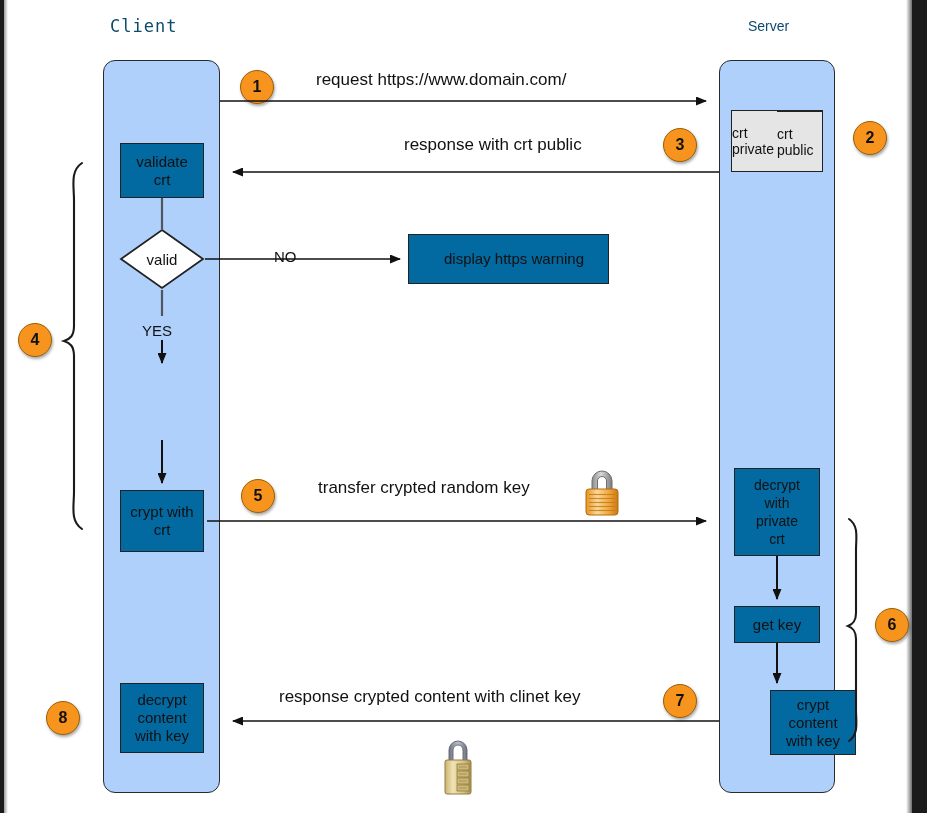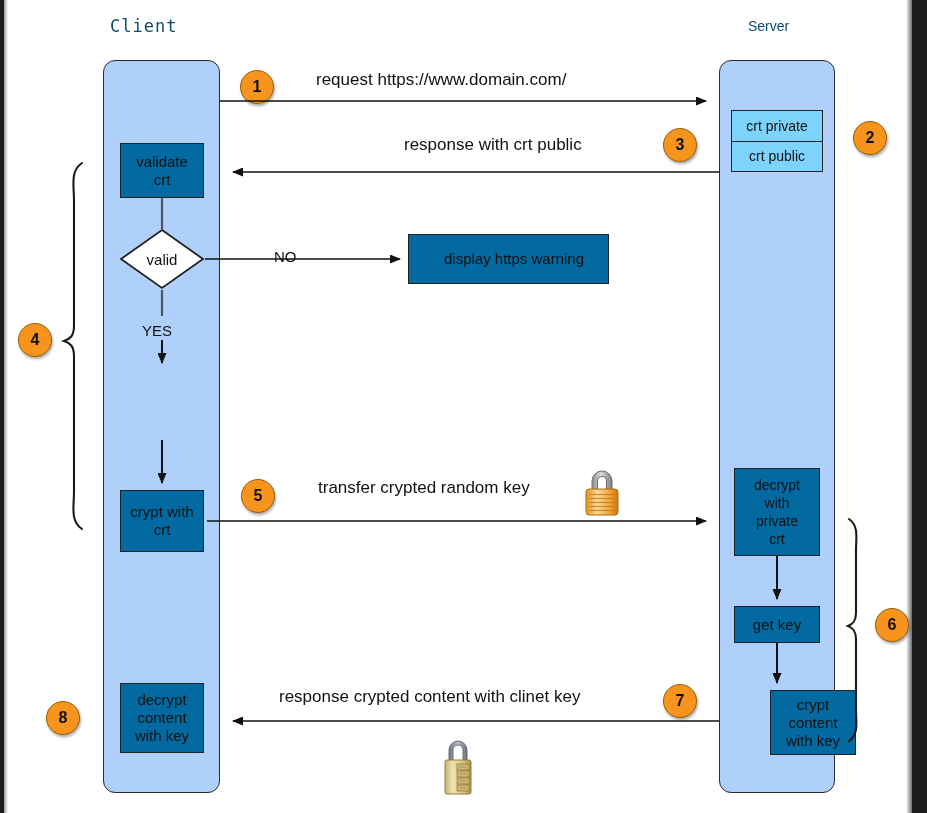--- a/index.html
+++ b/index.html
@@ -76,24 +76,24 @@
     line-height: 18px;
     color: #111111;
     white-space: pre-line;
   }
   .node.small { font-size: 14px; }
 
   
   .cert-stack {
     position: absolute;
     border: 1.6px solid #222222;
-    background: #7dd3fc;
+    background: #e5e5e5;
     box-sizing: border-box;
     display: flex;
-    flex-direction: column;
+    flex-direction: row;
   }
   .cert-stack > div {
     flex: 1;
     display: flex;
     align-items: center;
     justify-content: center;
     font-size: 14px;
     color: #111111;
   }
   .cert-stack > div + div {

